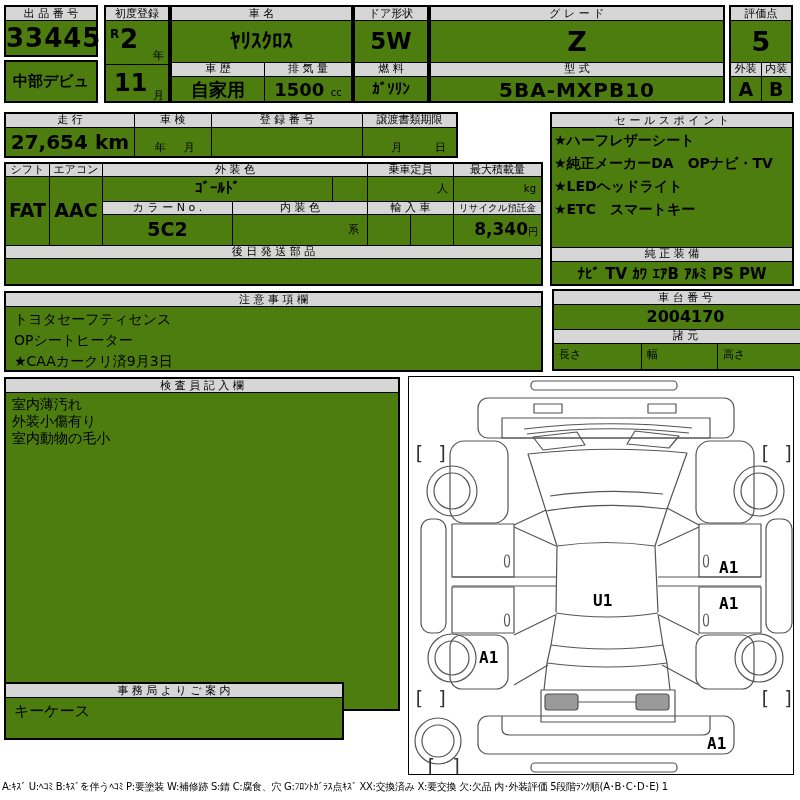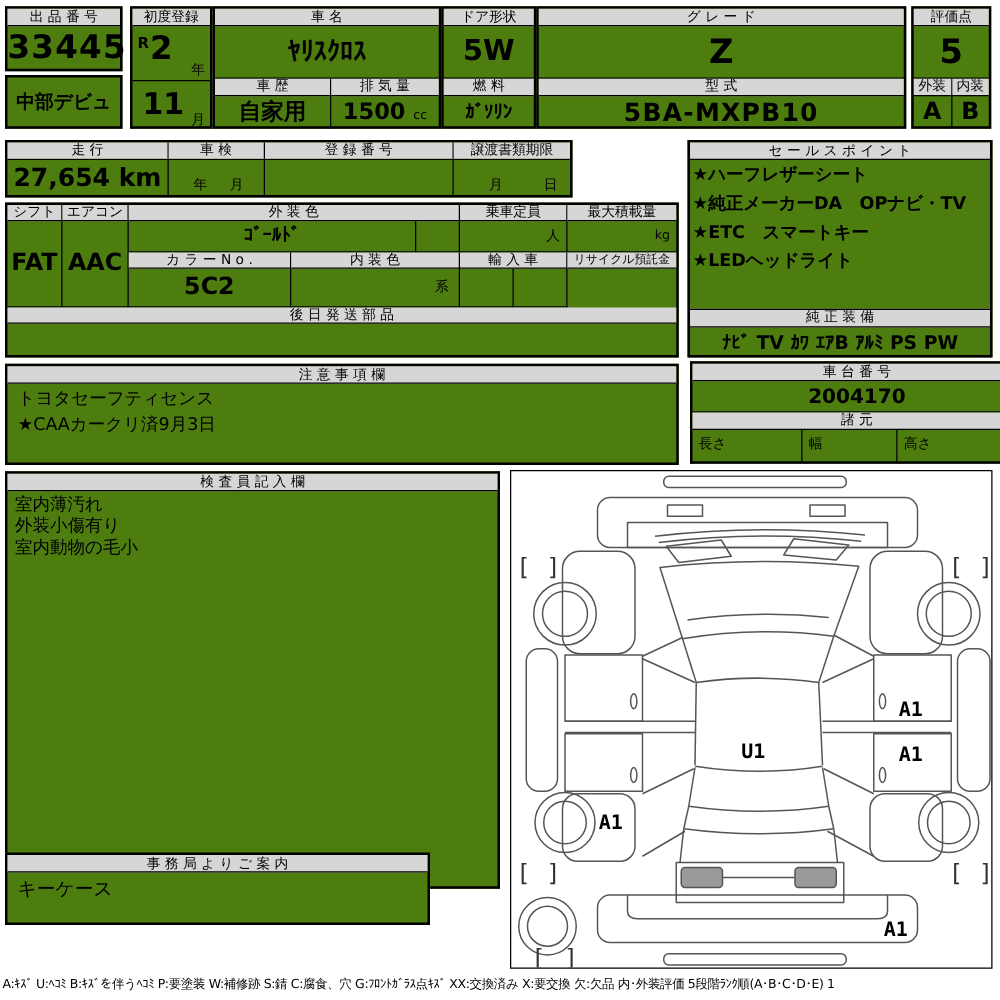--- a/index.html
+++ b/index.html
@@ -121,41 +121,43 @@
 
     <div class="cell ghd bR bB" style="left:97px;top:38px;width:130px;height:13px;">カ ラ ー N o .</div>
     <div class="cell ghd bR bB" style="left:227px;top:38px;width:135px;height:13px;">内 装 色</div>
     <div class="cell ghd bR bB" style="left:362px;top:38px;width:86px;height:13px;">輸 入 車</div>
     <div class="cell ghd bB" style="left:448px;top:38px;width:87px;height:13px;font-size:9.5px;">リサイクル預託金</div>
 
     <div class="cell big bR bB" style="left:97px;top:51px;width:130px;height:31px;font-size:19px;line-height:29px;">5C2</div>
     <div class="cell bR bB" style="left:227px;top:51px;width:135px;height:31px;font-size:11px;line-height:29px;text-align:right;padding-right:8px;">系</div>
     <div class="cell bR bB" style="left:362px;top:51px;width:43px;height:31px;"></div>
     <div class="cell bR bB" style="left:405px;top:51px;width:43px;height:31px;"></div>
+    <div class="cell bB" style="left:448px;top:51px;width:87px;height:31px;text-align:right;padding-right:3px;line-height:29px;"><span style="font-size:17px;font-weight:bold;">8,340</span><span style="font-size:10px;">円</span></div>
 
     <div class="cell ghd bB" style="left:0;top:82px;width:535px;height:13px;">後 日 発 送 部 品</div>
     <div class="cell" style="left:0;top:95px;width:535px;height:25px;"></div>
   </div>
 
   <div class="obox" style="left:550px;top:112px;width:244px;height:174px;">
     <div class="hd">セ ー ル ス ポ イ ン ト</div>
     <div class="lines" style="height:117px;padding:1px 2px;font-size:14px;font-weight:bold;line-height:23px;overflow:hidden;">
       <div>★ハーフレザーシート</div>
       <div>★純正メーカーDA　OPナビ・TV</div>
+      <div>★LEDヘッドライト</div>
       <div>★ETC　スマートキー</div>
-      <div>★LEDヘッドライト</div>
     </div>
     <div class="ghd bT bB" style="height:13px;">純 正 装 備</div>
     <div class="big" style="font-size:15px;line-height:25px;white-space:nowrap;">ﾅﾋﾞ TV ｶﾜ ｴｱB ｱﾙﾐ PS PW</div>
   </div>
 
   <div class="obox" style="left:4px;top:291px;width:539px;height:81px;">
     <div class="hd">注 意 事 項 欄</div>
     <div class="lines" style="padding:2px 8px;font-size:14px;line-height:21px;">
       <div>トヨタセーフティセンス</div>
+      <div>OPシートヒーター</div>
       <div>★CAAカークリ済9月3日</div>
     </div>
   </div>
 
   <div class="obox" style="left:552px;top:289px;width:267px;height:82px;">
     <div class="hd">車 台 番 号</div>
     <div class="big bB" style="font-size:16px;line-height:24px;height:25px;box-sizing:border-box;">2004170</div>
     <div class="ghd bB" style="height:13px;">諸 元</div>
     <div class="row" style="height:26px;">
       <div class="bR" style="width:88px;font-size:11px;padding:3px 0 0 5px;box-sizing:border-box;">長さ</div>

